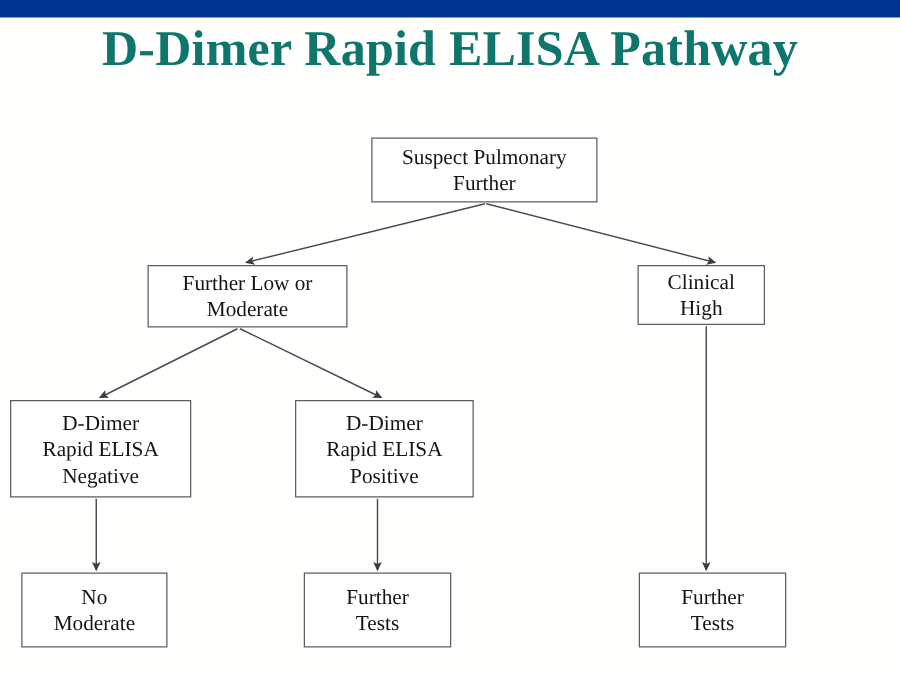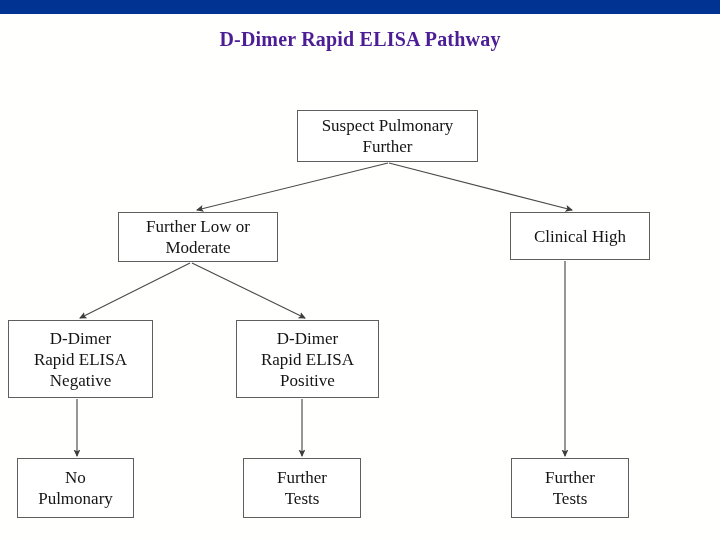--- a/index.html
+++ b/index.html
@@ -29,24 +29,24 @@
     background: #003392;
   }
   #slide-title {
     position: absolute;
     left: 0;
     top: 20px;
     width: 720px;
     text-align: center;
     font-family: "Liberation Serif", "DejaVu Serif", serif;
     font-weight: bold;
-    font-size: 20px;
+    font-size: 40px;
     line-height: 38px;
     letter-spacing: 0.2px;
-    color: #4c1d95;
+    color: #0f766e;
     white-space: nowrap;
   }
   #flow-canvas {
     position: absolute;
     left: 0; top: 0;
     width: 720px;
     height: 540px;
   }
   .node {
     position: absolute;
@@ -59,21 +59,21 @@
     text-align: center;
     font-family: "Liberation Serif", "DejaVu Serif", serif;
     font-size: 17px;
     line-height: 21px;
     color: #141414;
     padding: 2px 6px;
     white-space: pre-line;
   }
   #node-root   { left: 297px; top: 110px; width: 181px; height: 52px; }
   #node-lowmod { left: 118px; top: 212px; width: 160px; height: 50px; }
-  #node-high   { left: 510px; top: 212px; width: 140px; height: 48px; }
+  #node-high   { left: 510px; top: 212px; width: 102px; height: 48px; }
   #node-neg    { left:   8px; top: 320px; width: 145px; height: 78px; }
   #node-pos    { left: 236px; top: 320px; width: 143px; height: 78px; }
   #node-notx   { left:  17px; top: 458px; width: 117px; height: 60px; }
   #node-ft1    { left: 243px; top: 458px; width: 118px; height: 60px; }
   #node-ft2    { left: 511px; top: 458px; width: 118px; height: 60px; }
 </style>
 </head>
 <body>
 
 <div id="slide">
@@ -110,21 +110,21 @@
 
   <div class="node" id="node-neg">D-Dimer
 Rapid ELISA
 Negative</div>
 
   <div class="node" id="node-pos">D-Dimer
 Rapid ELISA
 Positive</div>
 
   <div class="node" id="node-notx">No
-Pulmonary</div>
+Moderate</div>
 
   <div class="node" id="node-ft1">Further
 Tests</div>
 
   <div class="node" id="node-ft2">Further
 Tests</div>
 
 </div>
 
 </body></html>

